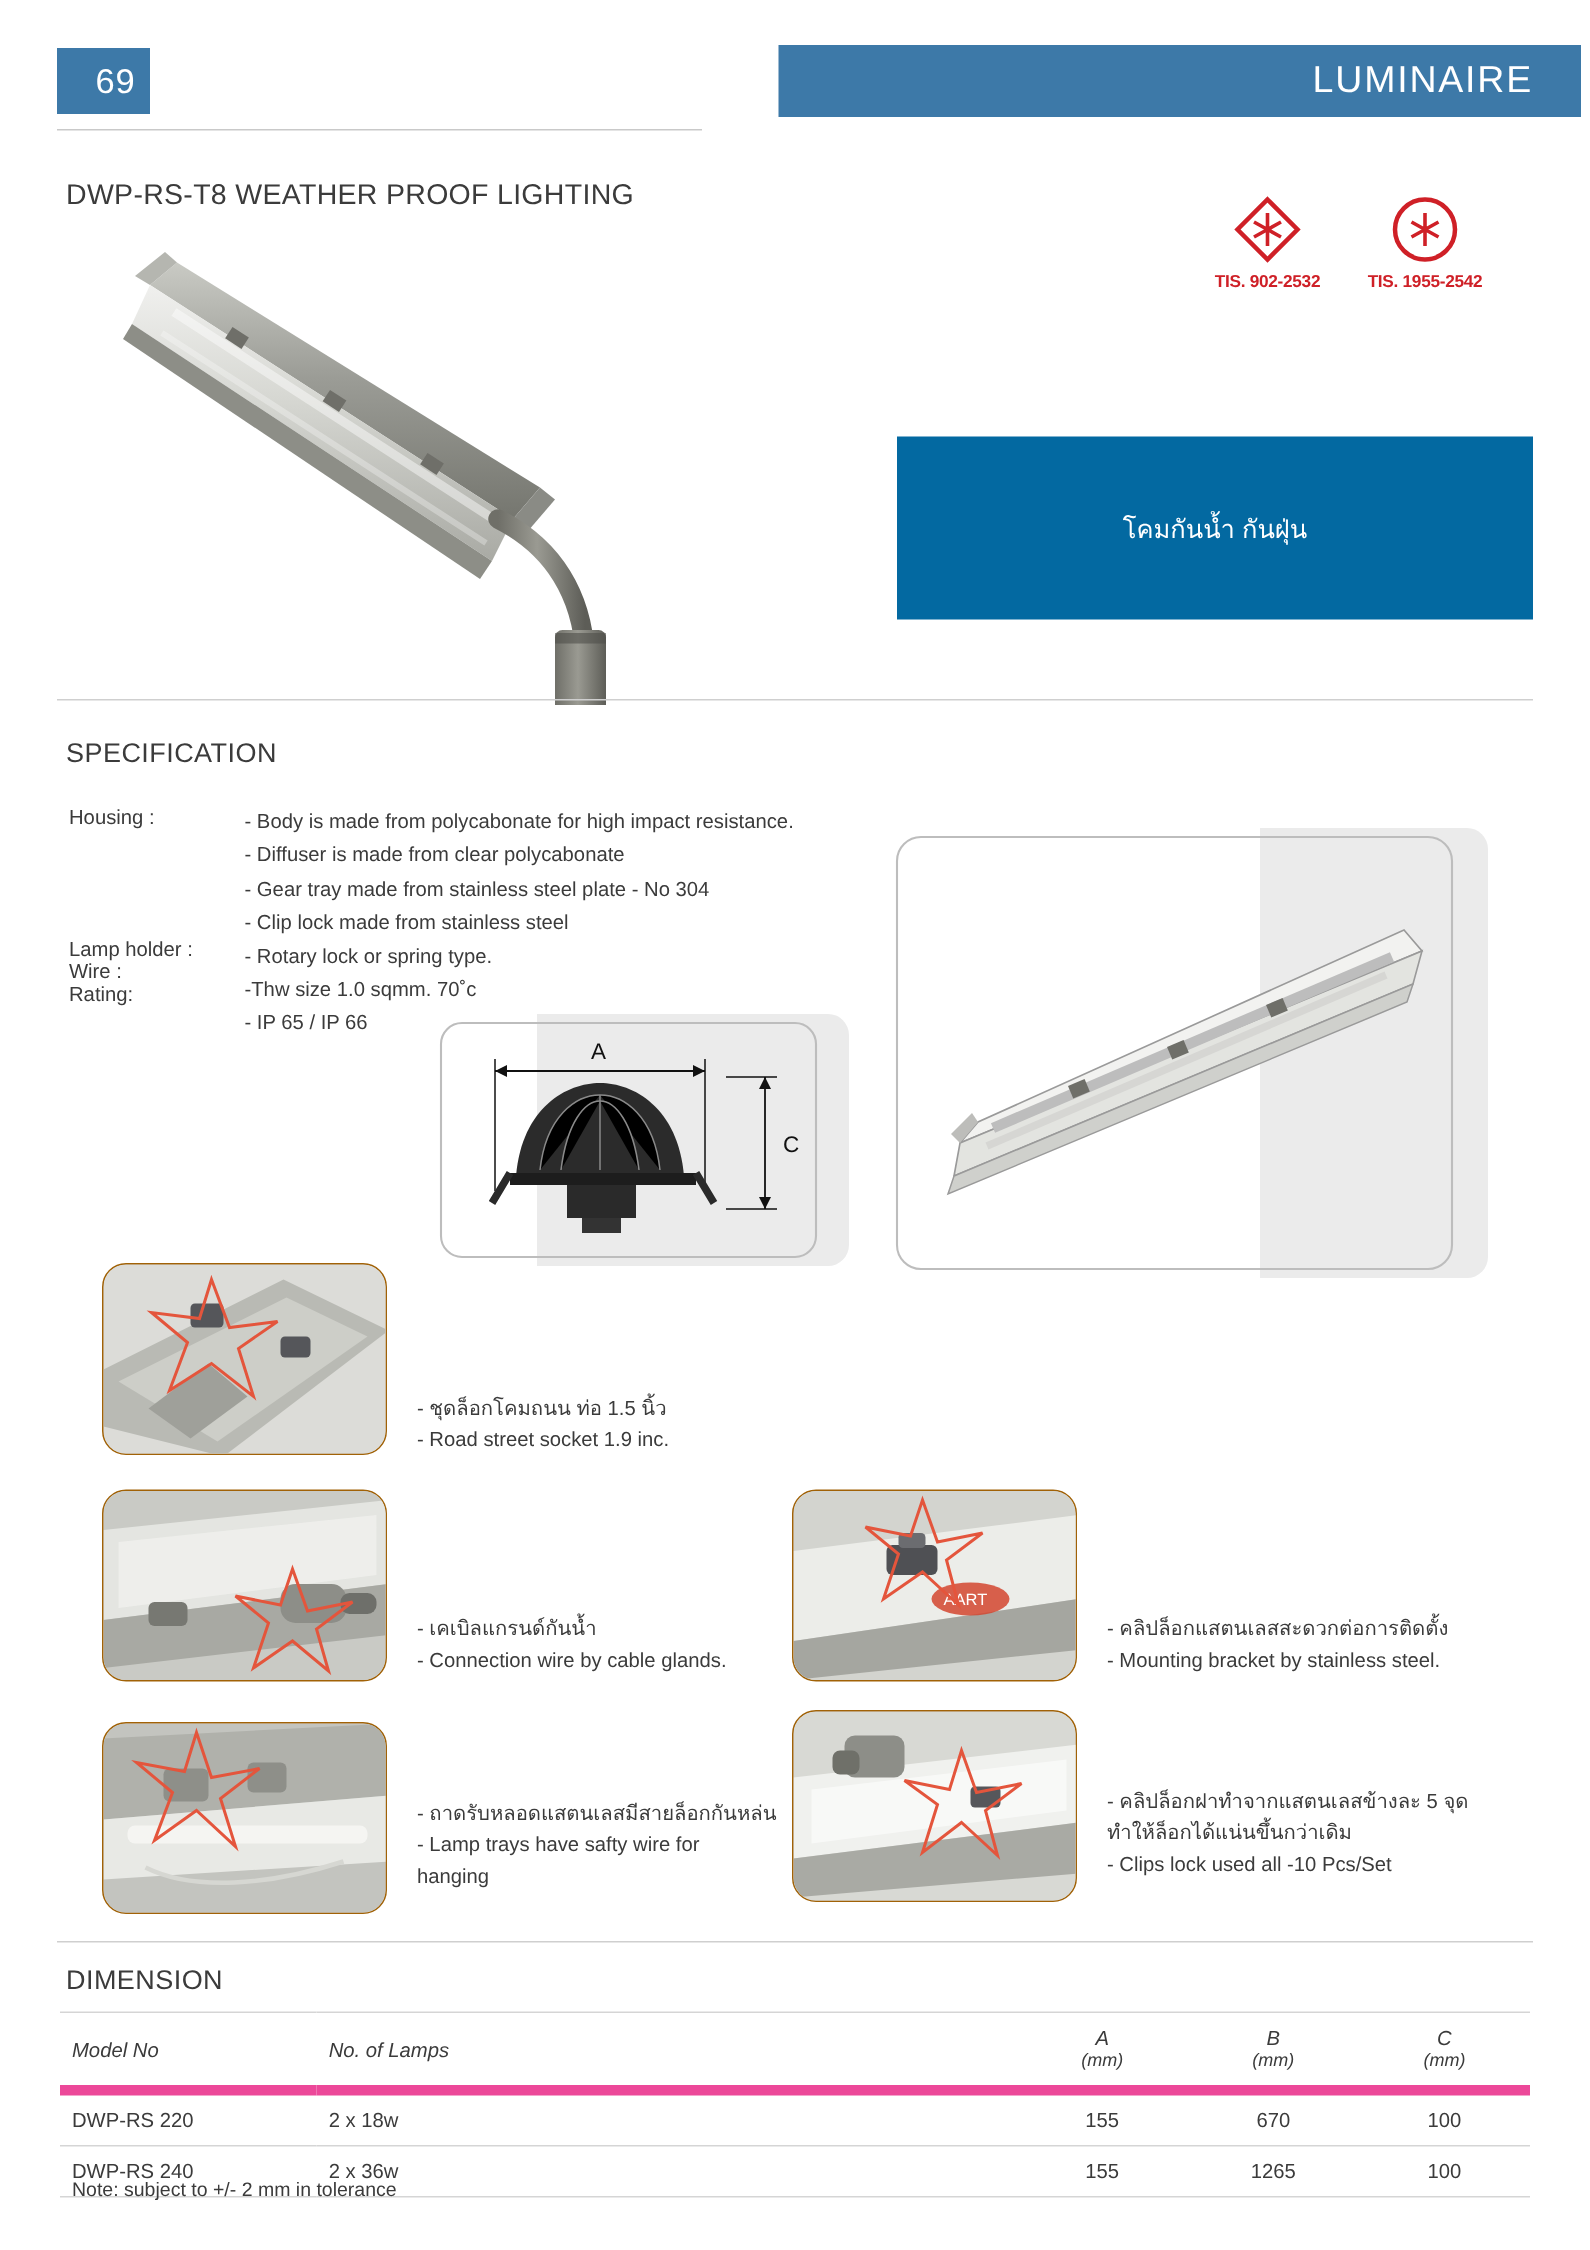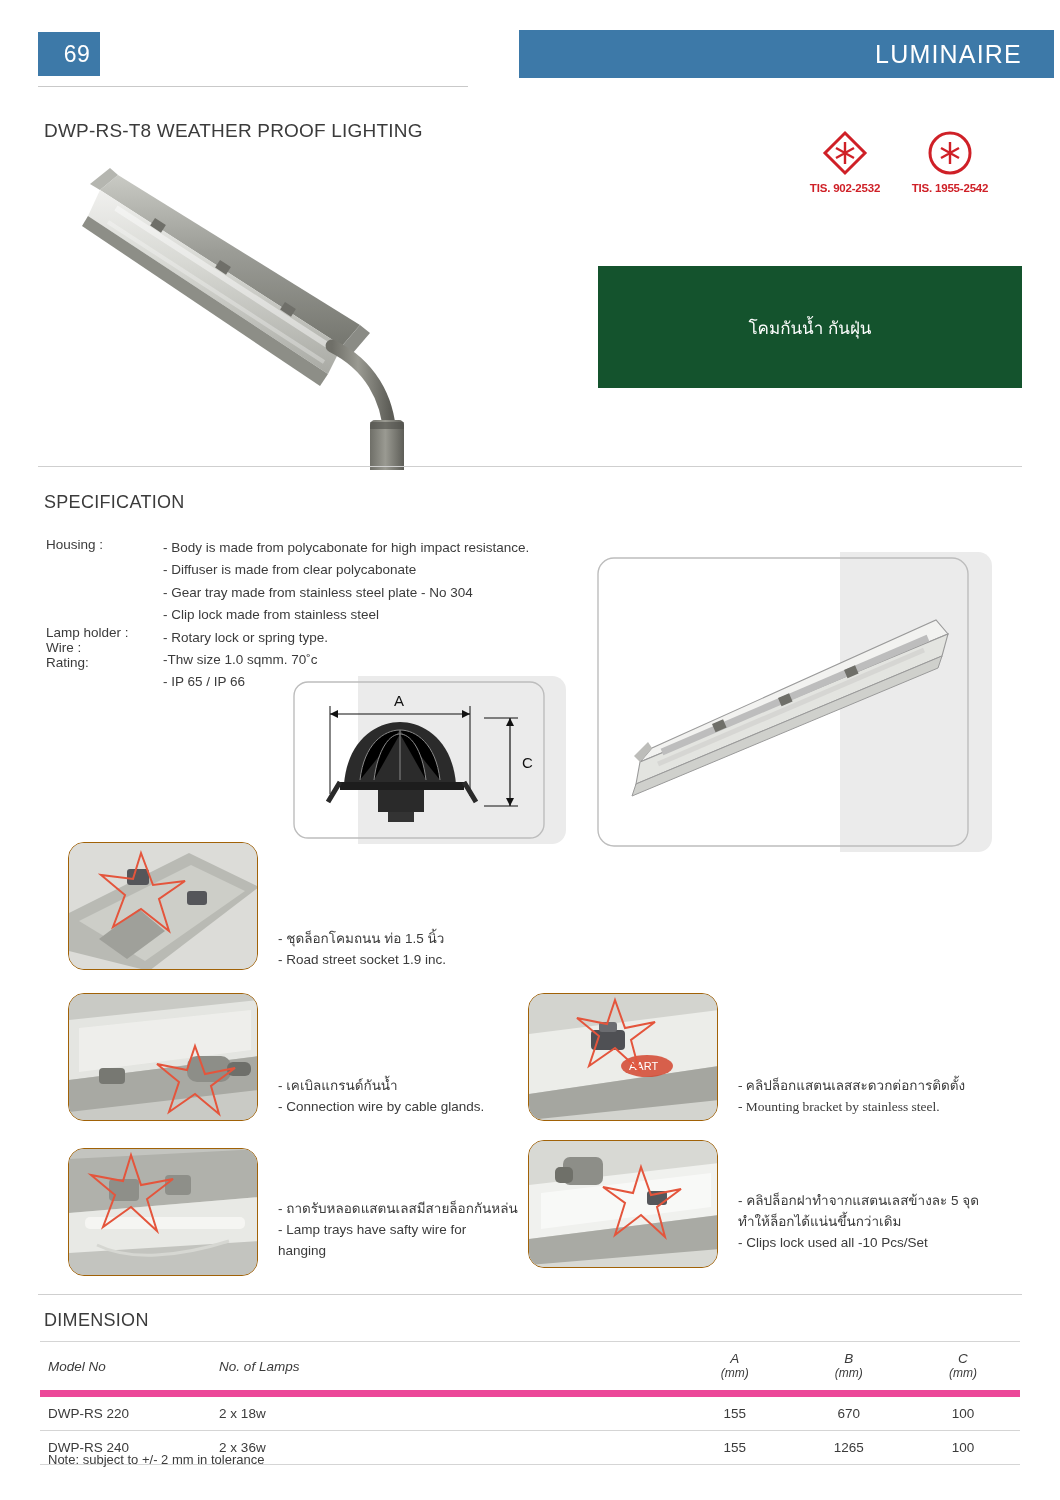--- a/index.html
+++ b/index.html
@@ -82,23 +82,23 @@
   .tis-label {
     font-size: 11.5px;
     color: #cf2027;
     font-weight: bold;
     letter-spacing: -0.2px;
   }
 
   
   .thai-box {
     position: absolute;
-    left: 598px; top: 266px;
+    left: 598px; top: 291px;
     width: 424px; height: 122px;
-    background: #14532d;
+    background: #0369a1;
   }
   .thai-box span {
     position: absolute;
     left: 0; right: 0; top: 50%;
     transform: translateY(-50%);
     text-align: center;
     color: #ffffff;
     font-size: 17px;
   }
 
@@ -394,21 +394,21 @@
     <rect width="190" height="128" fill="#d3d4cf"></rect>
     <path d="M0 40 L190 16 L190 72 L0 100 Z" fill="#ecede9"></path>
     <path d="M0 100 L190 72 L190 106 L0 126 Z" fill="#a5a6a0"></path>
     <rect x="62" y="36" width="34" height="20" rx="4" fill="#4f5054"></rect>
     <rect x="70" y="28" width="18" height="10" rx="3" fill="#6b6c70"></rect>
     <ellipse cx="118" cy="72" rx="26" ry="11" fill="#d4452f" opacity="0.85"></ellipse>
     <text x="100" y="76" font-family="Liberation Sans, sans-serif" font-size="11" fill="#ffffff">AART</text>
     <path d="M86 6 L96 34 L126 28 L102 46 L110 76 L86 54 L60 72 L70 42 L48 24 L78 30 Z" fill="none" stroke="#e4553c" stroke-width="2"></path>
   </svg>
 </div>
-<div class="caption" style="left:738px; top:1075px; width:300px;font-family:Liberation Serif, serif;">
+<div class="caption" style="left:738px; top:1075px; width:300px;">
   <span class="th">- คลิปล็อกแสตนเลสสะดวกต่อการติดตั้ง</span>
   <span class="th">- Mounting bracket by stainless steel.</span>
 </div>
 
 <div class="photo-card" style="left:68px; top:1148px; width:190px; height:128px;">
   <svg width="190" height="128" viewBox="0 0 190 128">
     <rect width="190" height="128" fill="#c3c4bf"></rect>
     <path d="M0 10 L190 0 L190 48 L0 64 Z" fill="#b0b1ab"></path>
     <path d="M0 64 L190 48 L190 92 L0 104 Z" fill="#e8e9e5"></path>
     <rect x="16" y="68" width="160" height="12" rx="5" fill="#f5f5f2"></rect>

